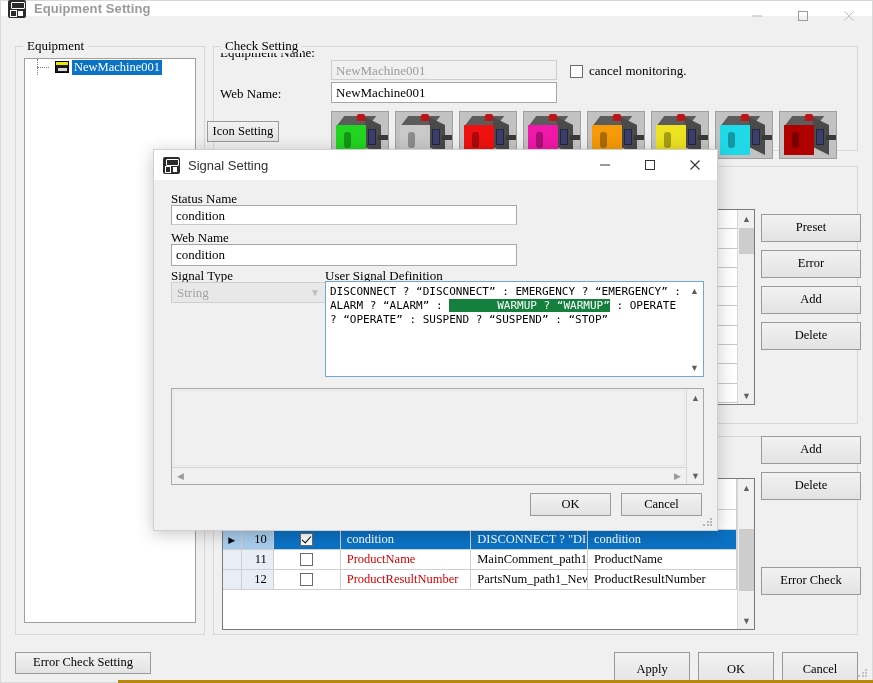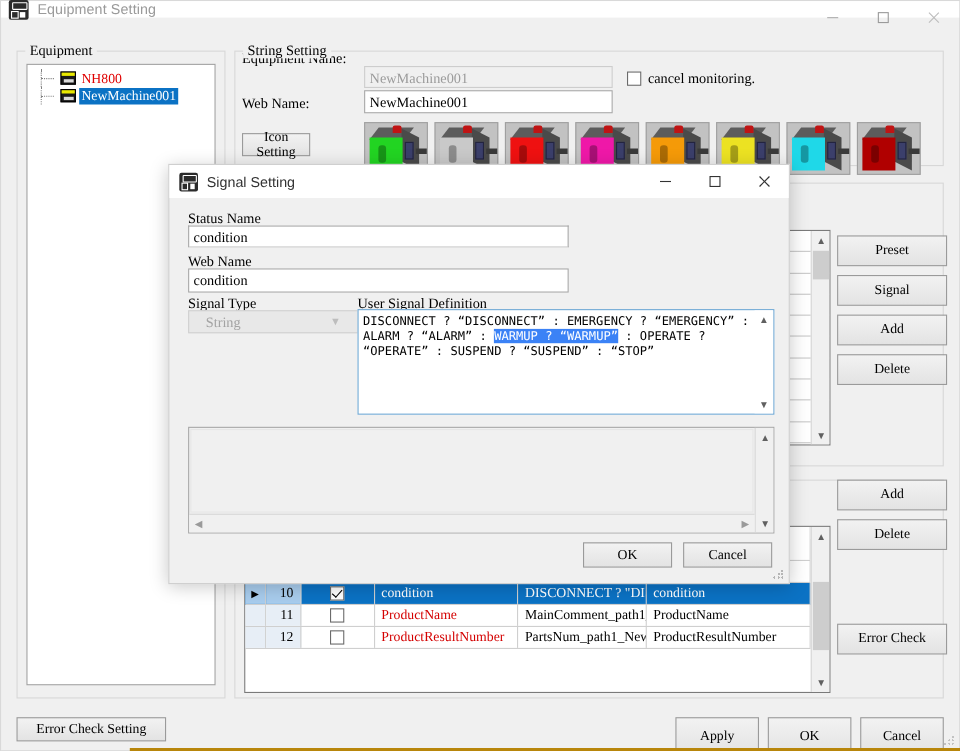--- a/index.html
+++ b/index.html
@@ -15,21 +15,21 @@
   
   #main-window {
     position: absolute; left: 0; top: 0;
     width: 873px; height: 683px;
     background: #f0f0f0;
     border: 1px solid #d9d9d9;
   }
   #titlebar {
     position: absolute; left: 0; top: 0; width: 100%; height: 15px;
     background: #ffffff;
-    display: flex; align-items: center;
+    display: flex; align-items: center; font-weight: bold;
   }
   #titlebar .tb-icon {
     width: 18px; height: 18px; margin-left: 7px; margin-right: 8px;
     background: #2b2b2b; border-radius: 2px;
     position: relative; flex: none;
   }
   #titlebar .tb-icon::before {
     content: ""; position: absolute; left: 3px; top: 2px;
     width: 12px; height: 5px; border: 1px solid #fff; border-radius: 1px;
   }
@@ -137,21 +137,21 @@
   }
 
   .btn {
     background: linear-gradient(#f2f2f2,#e3e3e3);
     border: 1px solid #9a9a9a;
     font-family: "Liberation Serif", serif; font-size: 12.5px;
     color: #000; text-align: center;
     display: flex; align-items: center; justify-content: center;
     cursor: default; line-height: 1.1;
   }
-  #btn-iconsetting { position: absolute; left: 219px; top: 120px; width: 62px; height: 21px; }
+  #btn-iconsetting { position: absolute; left: 206px; top: 120px; width: 72px; height: 21px; }
 
   
   #icon-strip { position: absolute; left: 330px; top: 110px; display: flex; gap: 6px; }
   .mic {
     width: 58px; height: 48px; border: 1px solid #9f9f9f;
     background: #c2c2c2; position: relative; overflow: hidden;
   }
   .mic .cube-top {
     position: absolute; left: 8px; top: 4px; width: 32px; height: 11px;
     background: #5c5c5c;
@@ -292,37 +292,37 @@
   #dlg-webname-lbl { left: 17px; top: 80px; }
   #dlg-webname {
     position: absolute; left: 17px; top: 94px; width: 346px; height: 22px;
     background: #fff; border: 1px solid #a7a7a7;
     font-size: 13px; padding: 2px 4px; font-family: "Liberation Serif", serif;
   }
   #dlg-sigtype-lbl { left: 17px; top: 118px; }
   #dlg-sigtype {
     position: absolute; left: 17px; top: 132px; width: 155px; height: 21px;
     background: #e8e8e8; border: 1px solid #d0d0d0; color: #a3a3a3;
-    font-size: 13px; padding: 2px 15px; display: flex; align-items: center;
+    font-size: 13px; padding: 2px 5px; display: flex; align-items: center;
     justify-content: space-between;
   }
   #dlg-sigtype .chev { color: #bdbdbd; font-size: 10px; font-family: "Liberation Sans", sans-serif; }
 
   #dlg-usd-lbl { left: 171px; top: 118px; }
   #dlg-usd {
     position: absolute; left: 171px; top: 131px; width: 379px; height: 96px;
     background: #fff; border: 1px solid #6fa8d4; overflow: hidden;
   }
   #dlg-usd .usd-text {
     position: absolute; left: 4px; top: 3px; right: 18px;
     font-family: "DejaVu Sans Mono", monospace;
     font-size: 11px; line-height: 14px; color: #000;
     white-space: pre-wrap; word-break: break-word;
   }
-  .hl { background: #3b82f6; color: #fff; }
+  .hl { background: #15803d; color: #fff; padding-left: 48px; }
 
   #dlg-out {
     position: absolute; left: 17px; top: 238px; width: 533px; height: 97px;
     background: #f0f0f0; border: 1px solid #a8a8a8;
   }
   #dlg-out .inner {
     position: absolute; left: 1px; top: 1px; right: 18px; bottom: 18px;
     background: #f0f0f0; border: 1px solid #e6e6e6;
   }
   #dlg-buttons { position: absolute; right: 15px; top: 343px; display: flex; gap: 10px; }
@@ -378,35 +378,30 @@
           </svg>
       </div>
     </div>
   </div>
 
   <div class="groupbox" id="gb-equipment">
     <div class="gb-frame"></div>
     <div class="gb-label">Equipment</div>
   </div>
   <div id="tree">
-    <div class="tree-row" style="margin-top:4px;">
-      <span class="tree-dots"></span>
-      <span class="tree-icon"></span>
-      <span class="tree-label red">NH800</span>
-    </div>
     <div class="tree-row">
       <span class="tree-dots"></span>
       <span class="tree-icon"></span>
       <span class="tree-label sel">NewMachine001</span>
     </div>
   </div>
 
   <div class="groupbox" id="gb-basic">
     <div class="gb-frame"></div>
-    <div class="gb-label">String Setting</div>
+    <div class="gb-label">Check Setting</div>
   </div>
   <div class="lbl" id="lbl-eqname">Equipment Name:</div>
   <div class="tbx readonly" id="in-eqname">NewMachine001</div>
   <div class="lbl" id="lbl-webname">Web Name:</div>
   <div class="tbx" id="in-webname">NewMachine001</div>
 
   <div id="chk-cancel-wrap">
     <span class="chkbox"></span>
     <span>cancel monitoring.</span>
   </div>
@@ -503,21 +498,21 @@
     <div class="lb-row">i...</div>
     <div class="lb-row"></div>
     <div class="vsb">
       <div class="arr up">▲</div>
       <div class="thumb" style="top:18px;height:26px;"></div>
       <div class="arr dn">▼</div>
     </div>
   </div>
 
   <div class="btn sidebtn" style="top:213px;">Preset</div>
-  <div class="btn sidebtn" style="top:249px;">Signal</div>
+  <div class="btn sidebtn" style="top:249px;">Error</div>
   <div class="btn sidebtn" style="top:285px;">Add</div>
   <div class="btn sidebtn" style="top:321px;">Delete</div>
 
   <div class="groupbox" id="gb-list">
     <div class="gb-frame"></div>
   </div>
 
   <div id="grid">
     <div id="grid-inner">
       <div class="gr clip">

